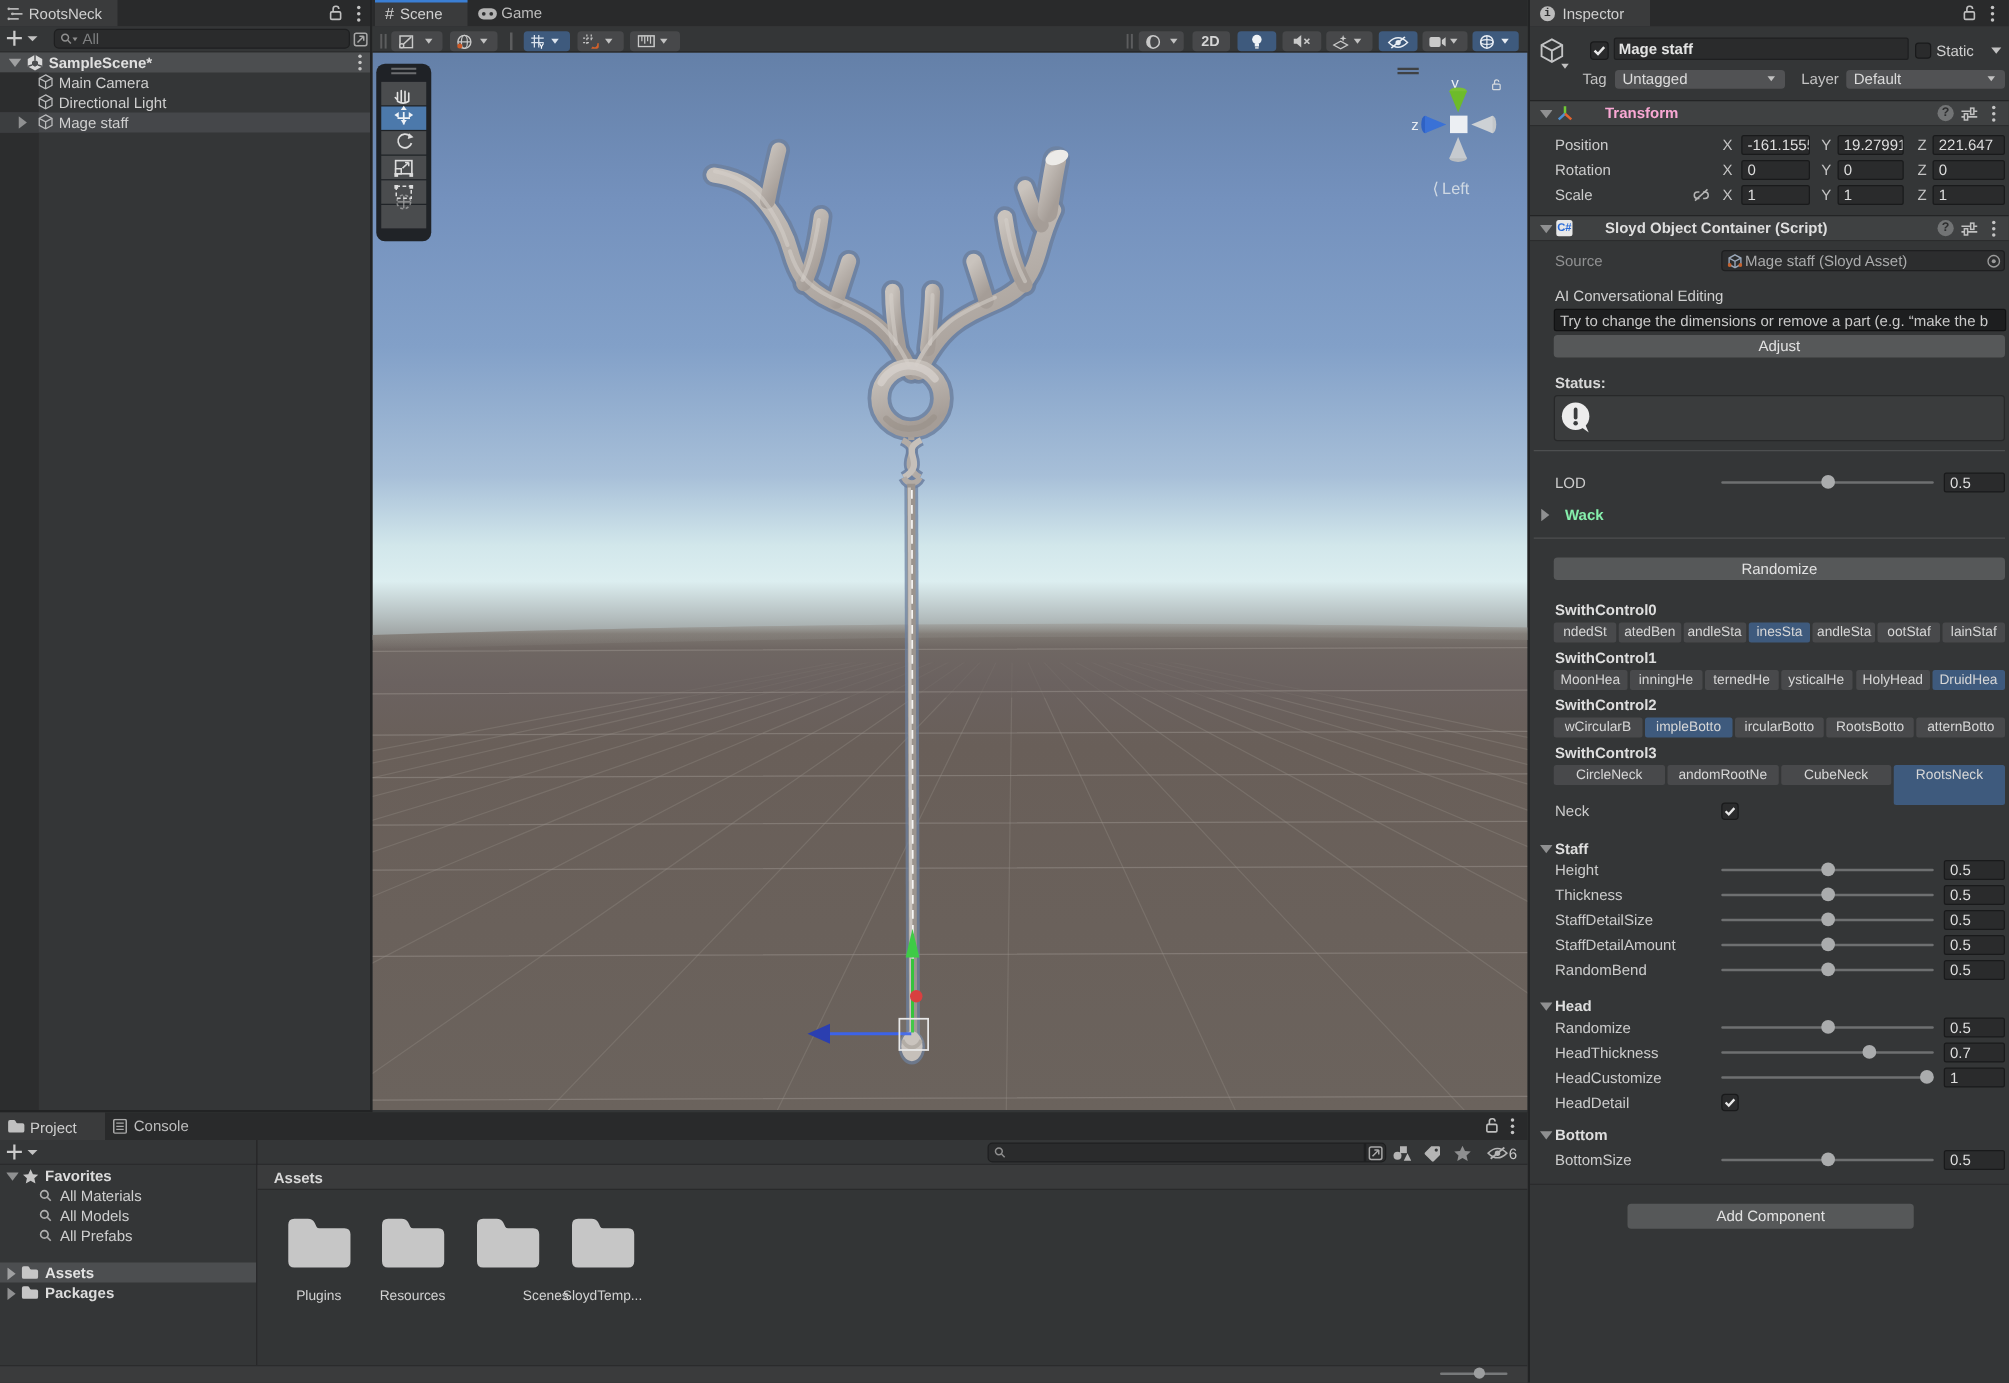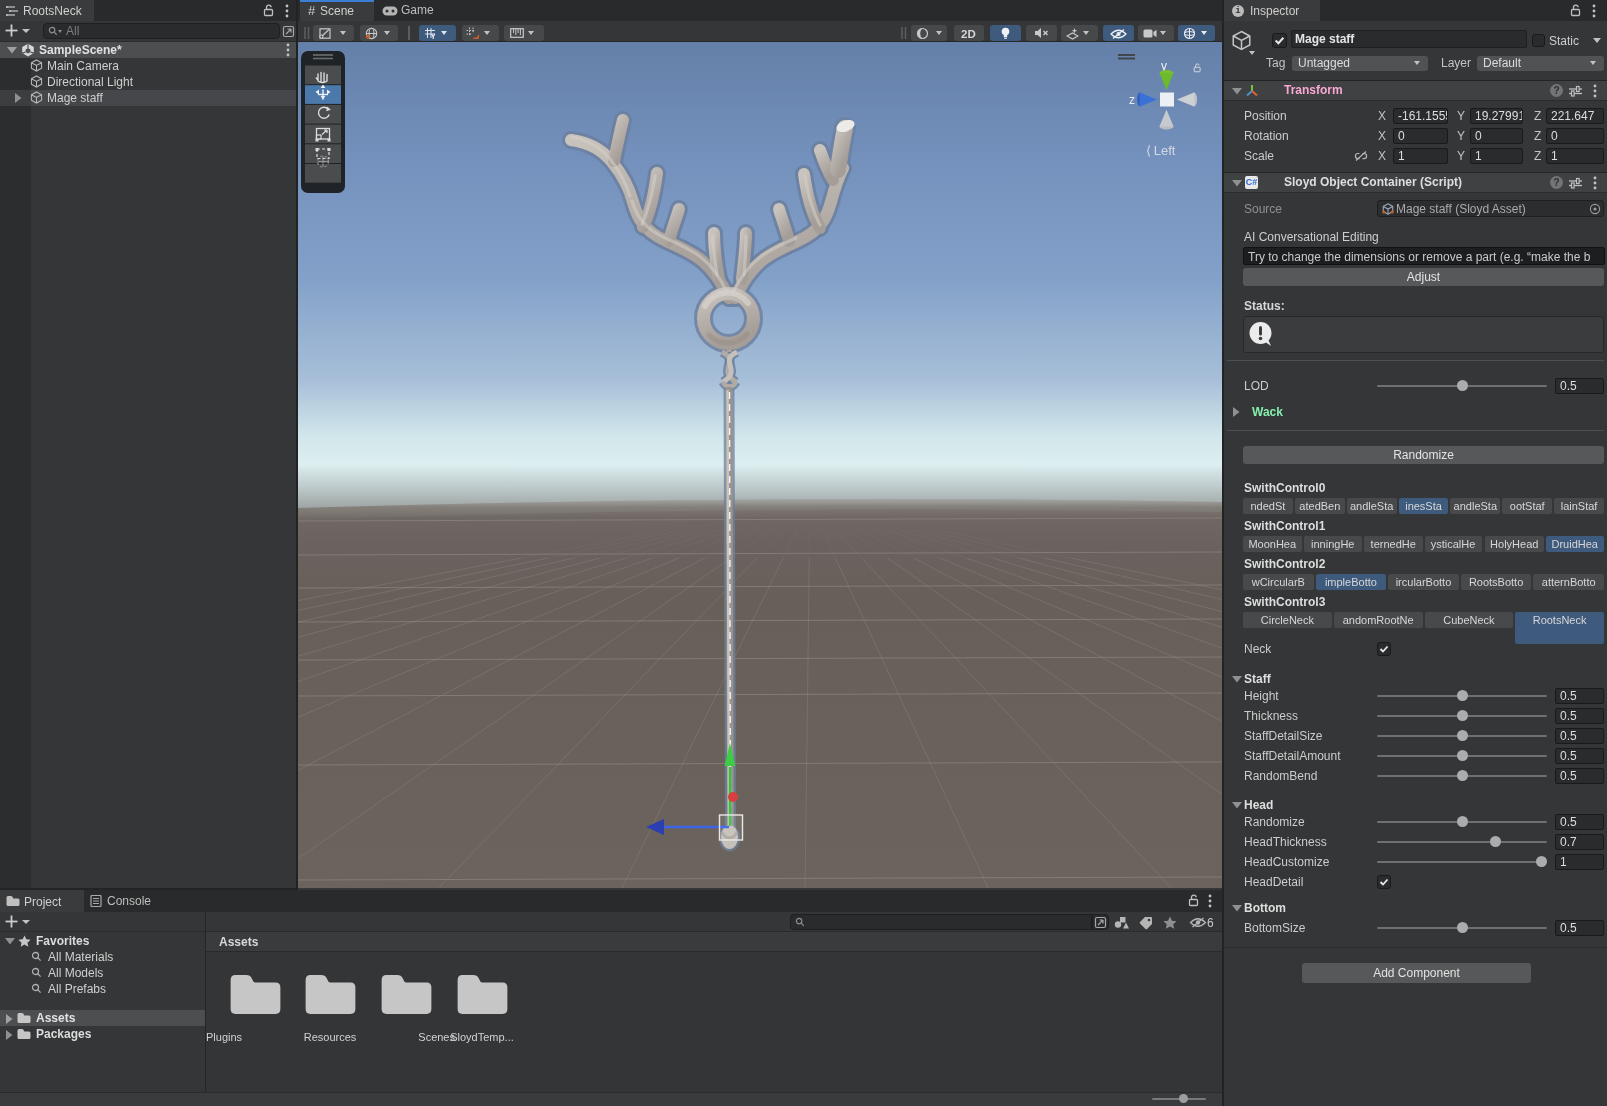--- a/index.html
+++ b/index.html
@@ -708,21 +708,21 @@
       <path d="M0.5 2.5 Q0.5 1 2 1 H5 Q6 1 6.5 2 L7 3 Q7.2 3.5 8 3.5 H12 Q13.5 3.5 13.5 5 V9.5 Q13.5 11 12 11 H2 Q0.5 11 0.5 9.5 Z" fill="#c6c6c6"></path>
     </svg>
     <div class="txt bold" style="left:36px;top:136px;color:#dcdcdc">Packages</div>
     <div class="abs" style="left:205px;top:22px;width:1px;height:180px;background:#242526"></div>
     <div class="abs" style="left:206px;top:42px;width:1016px;height:20px;background:#3a3b3c;border-bottom:1px solid #292a2b"></div>
     <div class="txt bold" style="left:219px;top:44px;color:#d8d8d8">Assets</div>
     <div class="abs" style="left:206px;top:62px;width:1016px;height:140px;background:#333536"></div>
     <svg class="abs" style="left:229px;top:82px" width="53" height="45" viewBox="0 0 49 41">
       <path d="M1.5 7 Q1.5 2.5 6 2.5 H16 Q19.5 2.5 21 5.5 L22.5 8.5 Q23 9.5 24.5 9.5 H43 Q47.5 9.5 47.5 14 V34 Q47.5 38.5 43 38.5 H6 Q1.5 38.5 1.5 34 Z" fill="#c6c6c6"></path>
     </svg>
-    <div class="txt" style="left:231px;top:139px;width:98px;margin-left:-25px;font-size:11px;color:#d2d2d2">Plugins</div>
+    <div class="txt" style="left:231px;top:139px;width:98px;margin-left:-25px;text-align:center;font-size:11px;color:#d2d2d2">Plugins</div>
     <svg class="abs" style="left:304px;top:82px" width="53" height="45" viewBox="0 0 49 41">
       <path d="M1.5 7 Q1.5 2.5 6 2.5 H16 Q19.5 2.5 21 5.5 L22.5 8.5 Q23 9.5 24.5 9.5 H43 Q47.5 9.5 47.5 14 V34 Q47.5 38.5 43 38.5 H6 Q1.5 38.5 1.5 34 Z" fill="#c6c6c6"></path>
     </svg>
     <div class="txt" style="left:306px;top:139px;width:98px;margin-left:-25px;text-align:center;font-size:11px;color:#d2d2d2">Resources</div>
     <svg class="abs" style="left:380px;top:82px" width="53" height="45" viewBox="0 0 49 41">
       <path d="M1.5 7 Q1.5 2.5 6 2.5 H16 Q19.5 2.5 21 5.5 L22.5 8.5 Q23 9.5 24.5 9.5 H43 Q47.5 9.5 47.5 14 V34 Q47.5 38.5 43 38.5 H6 Q1.5 38.5 1.5 34 Z" fill="#c6c6c6"></path>
     </svg>
     <div class="txt" style="left:382px;top:139px;width:98px;margin-left:-25px;text-align:right;font-size:11px;color:#d2d2d2">Scenes</div>
     <svg class="abs" style="left:456px;top:82px" width="53" height="45" viewBox="0 0 49 41">
       <path d="M1.5 7 Q1.5 2.5 6 2.5 H16 Q19.5 2.5 21 5.5 L22.5 8.5 Q23 9.5 24.5 9.5 H43 Q47.5 9.5 47.5 14 V34 Q47.5 38.5 43 38.5 H6 Q1.5 38.5 1.5 34 Z" fill="#c6c6c6"></path>

